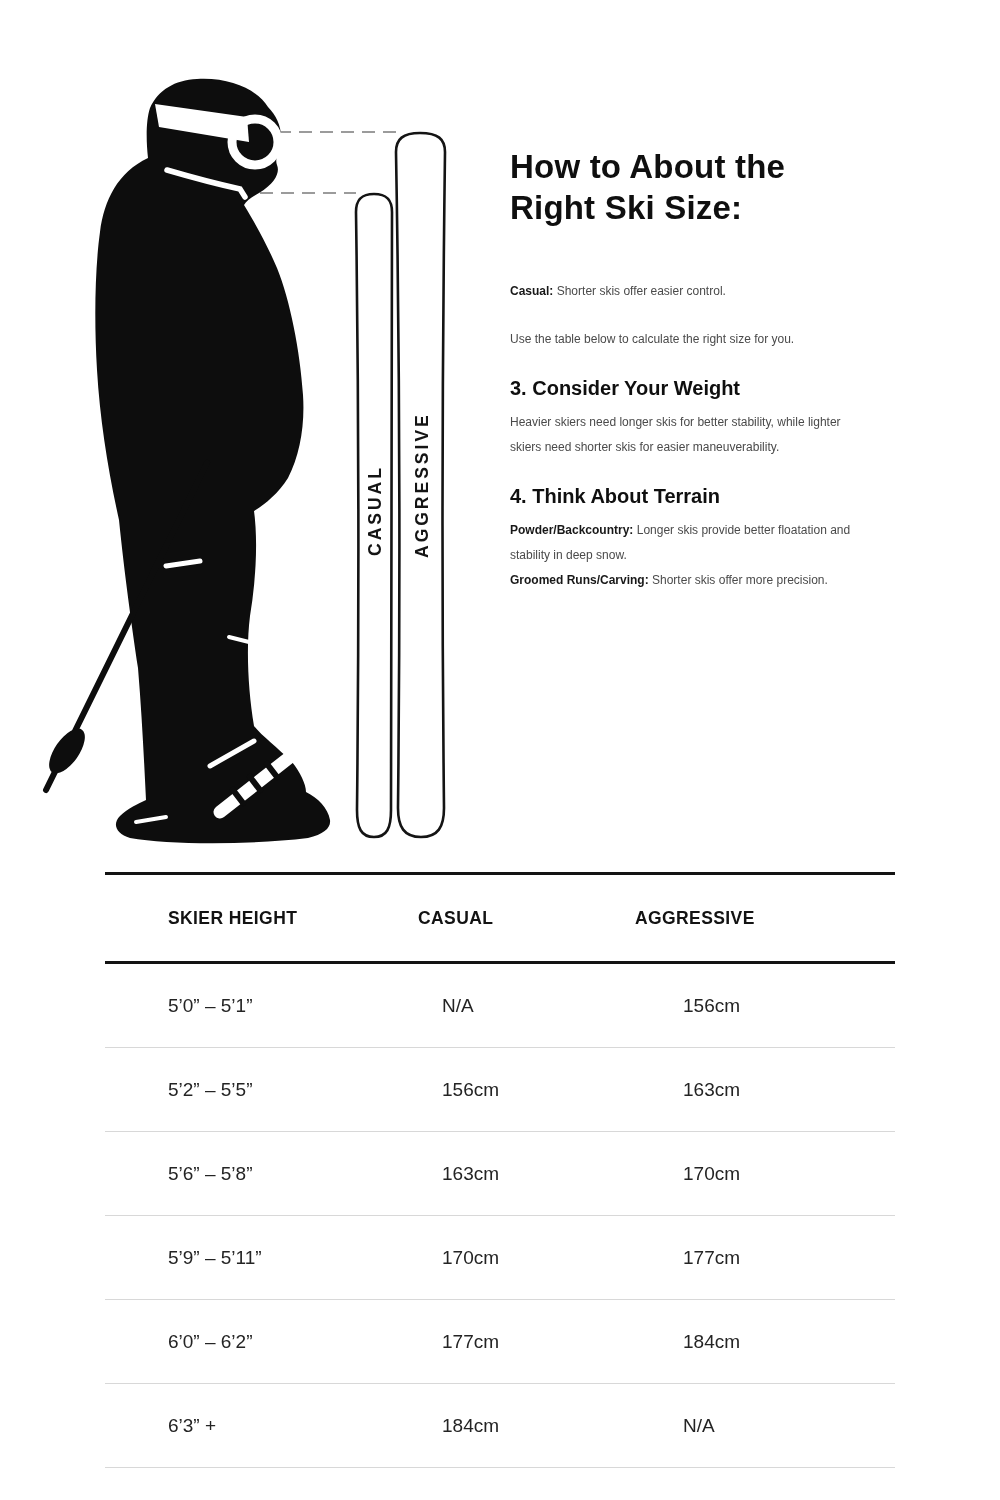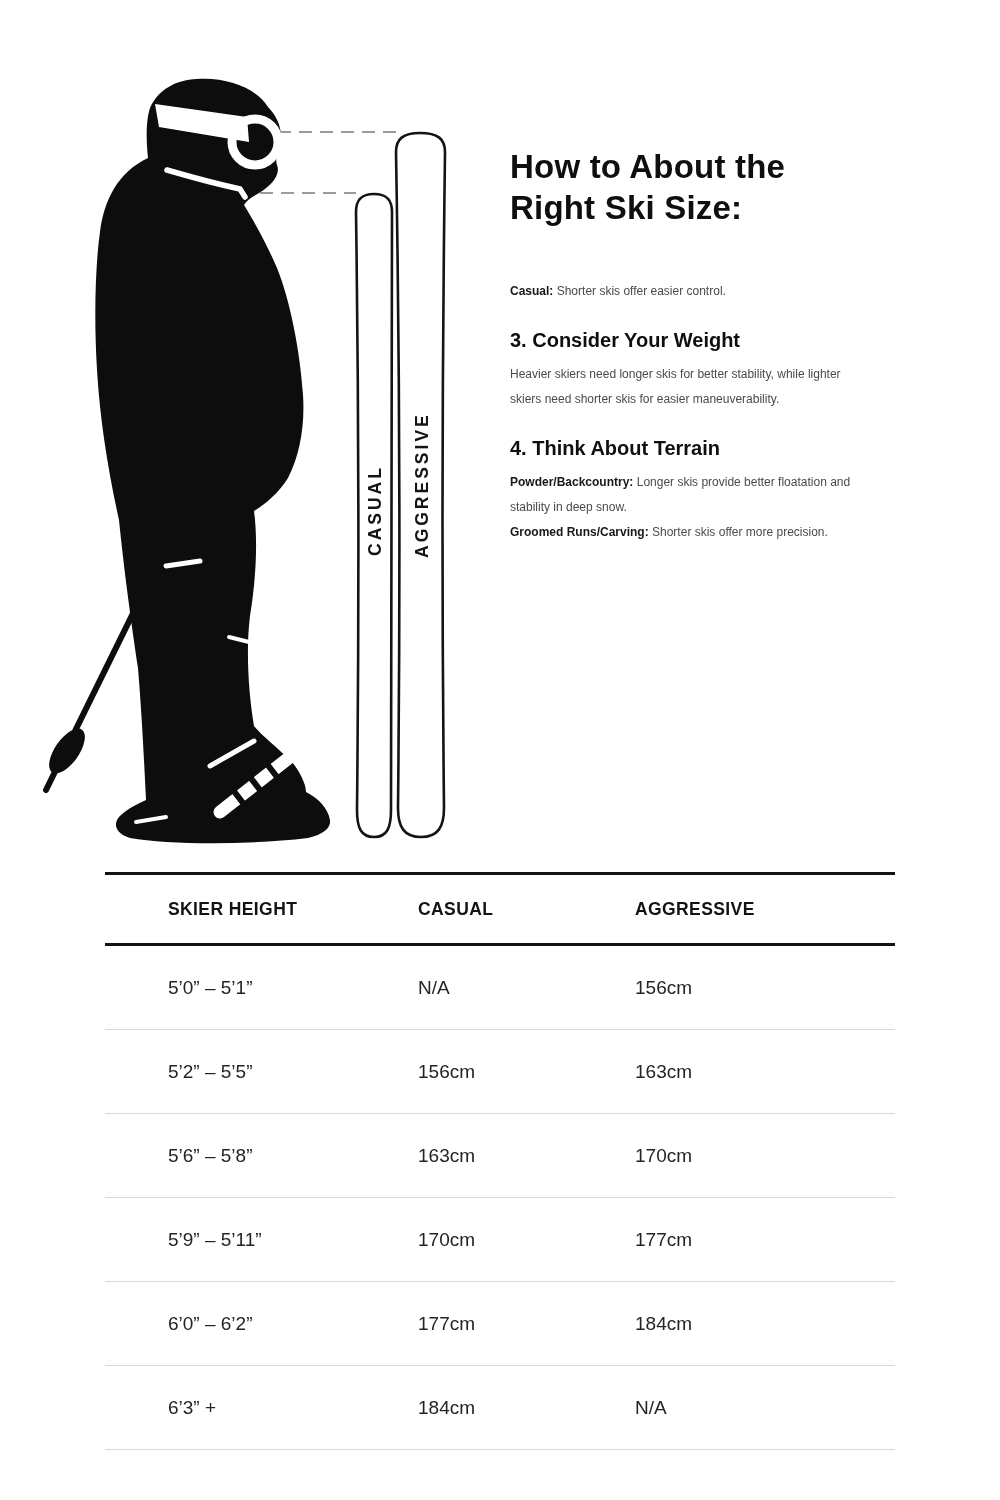--- a/index.html
+++ b/index.html
@@ -37,29 +37,29 @@
     font-size: 20px; line-height: 26px; font-weight: 700;
     color: #0f0f0f; margin: 0 0 9px 0;
   }
   .pline { font-size: 12px; line-height: 25px; color: #4a4a4a; }
   .lead { font-weight: 700; color: #181818; }
 
   
   .size-table { position: absolute; left: 105px; top: 872px; width: 790px; }
   .t-head {
     display: grid; grid-template-columns: 313px 217px 1fr;
-    align-items: center; height: 74px;
+    align-items: center; height: 92px;
     border-top: 3px solid #131313; border-bottom: 3px solid #131313;
     font-size: 17.5px; font-weight: 700; letter-spacing: 0.4px; color: #131313;
   }
   .t-row {
     display: grid; grid-template-columns: 313px 217px 1fr;
     align-items: center; height: 84px;
     border-bottom: 1px solid #d8d8d8;
-    font-size: 19px; color: #242424;
+    font-size: 19px; color: #242424; gap: 24px;
   }
   .t-head > div:first-child, .t-row > div:first-child { padding-left: 63px; }
 </style>
 </head>
 <body>
 
 <svg class="illus" width="1000" height="870" viewBox="0 0 1000 870">
 
   <line class="dash" x1="278" y1="132" x2="396" y2="132"></line>
   <line class="dash" x1="260" y1="193" x2="356" y2="193"></line>
@@ -129,20 +129,21 @@
   <div class="title">
     <div>How to About the</div>
     <div>Right Ski Size:</div>
   </div>
 
   <div class="sec first">
     <div class="pline"><span class="lead">Casual:</span><span> Shorter skis offer easier control.</span></div>
   </div>
 
   <div class="sec">
+    <div class="pline"><span>Use the table below to calculate the right size for you.</span></div>
   </div>
 
   <div class="sec">
     <div class="sec-heading">3. Consider Your Weight</div>
     <div class="pline"><span>Heavier skiers need longer skis for better stability, while lighter skiers need shorter skis for easier maneuverability.</span></div>
   </div>
 
   <div class="sec">
     <div class="sec-heading">4. Think About Terrain</div>
     <div class="pline"><span class="lead">Powder/Backcountry:</span><span> Longer skis provide better floatation and stability in deep snow.</span></div>

